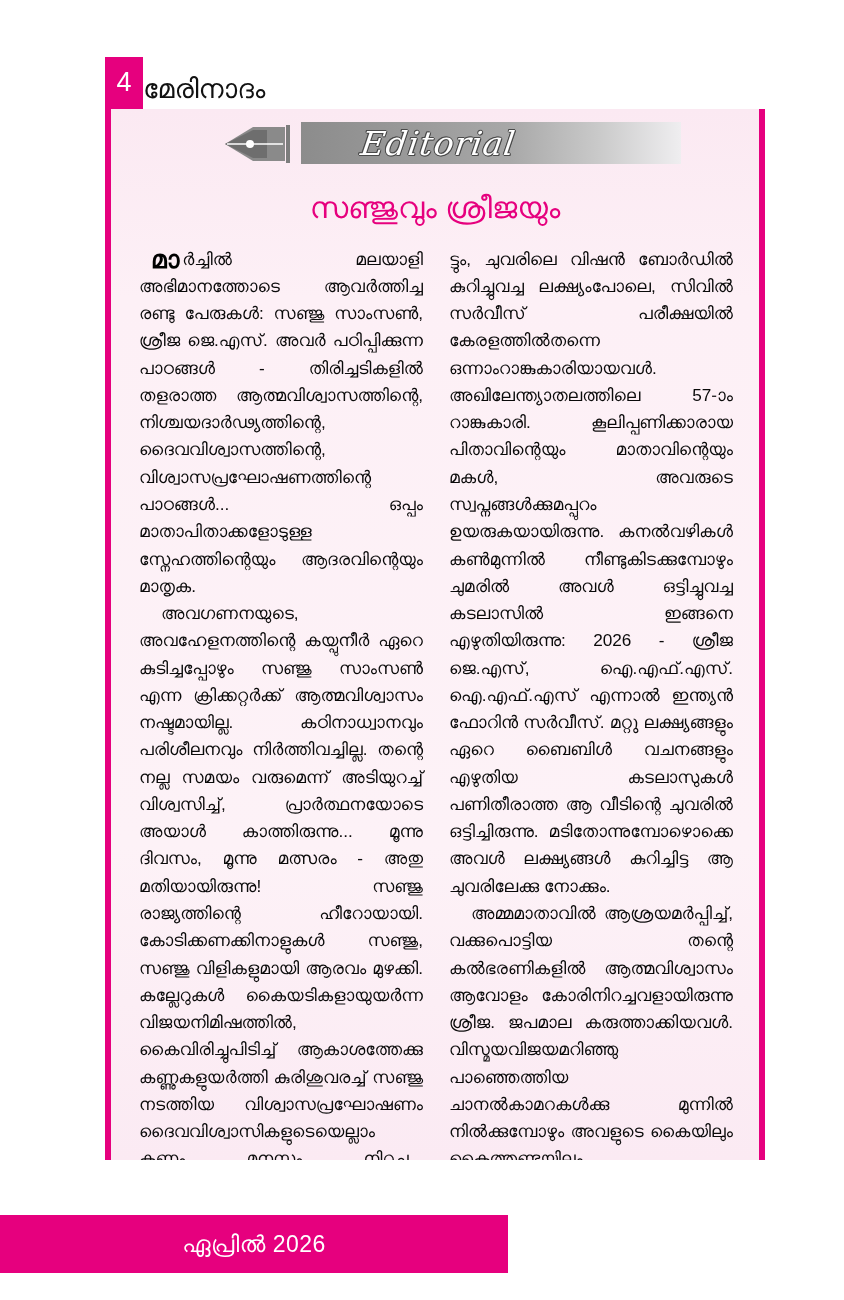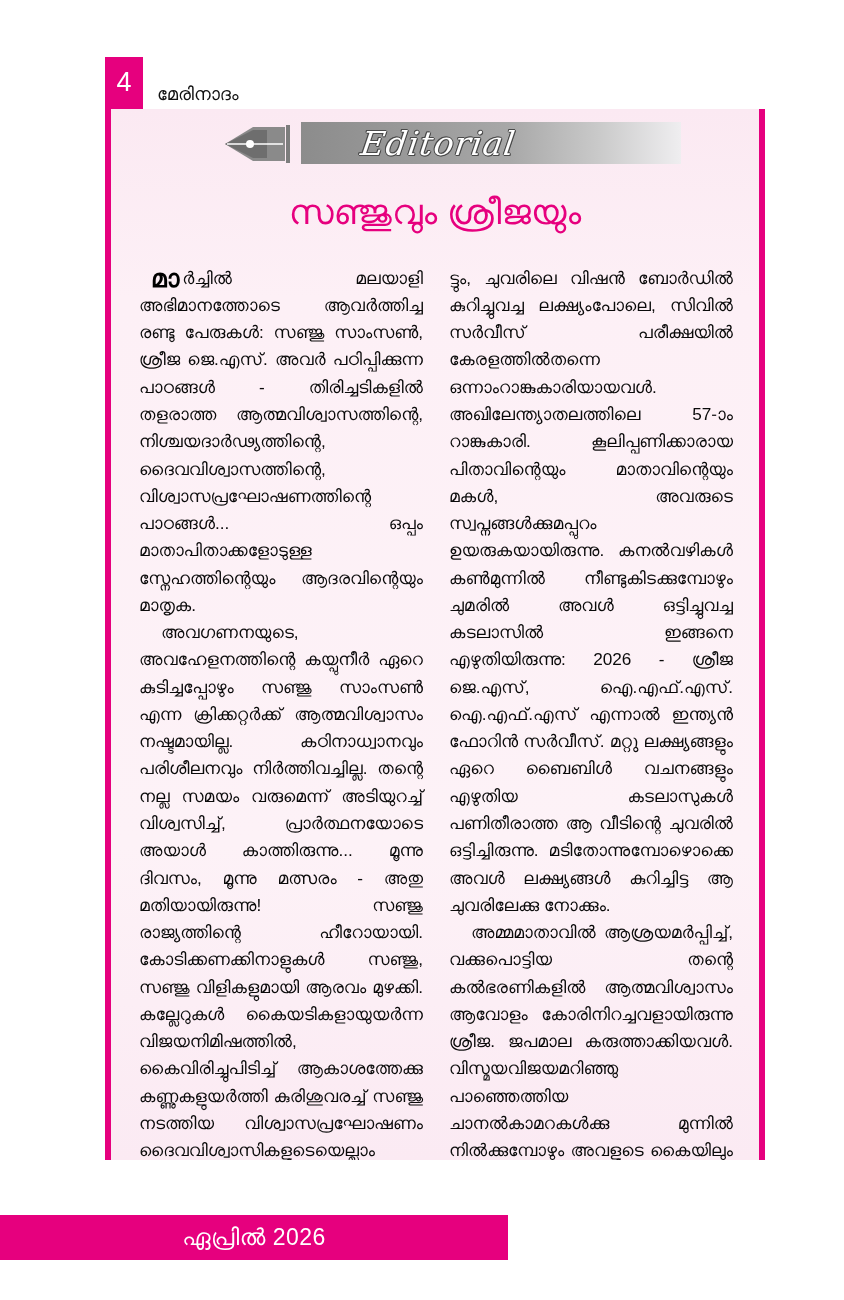--- a/index.html
+++ b/index.html
@@ -33,23 +33,23 @@
     color: #ffffff;
     font-size: 27px;
     font-weight: 400;
     font-family: "Liberation Sans", sans-serif;
     line-height: 1;
     padding-bottom: 2px;
   }
   .magazine-name {
     display: flex;
     align-items: flex-end;
-    padding-left: 14px;
+    padding-left: 0;
     padding-bottom: 4px;
-    font-size: 18px;
+    font-size: 27px;
     color: #111111;
     font-family: "Liberation Sans", sans-serif;
     white-space: nowrap;
   }
 
   
   .content-frame {
     position: absolute;
     left: 105px;
     top: 109px;
@@ -97,25 +97,25 @@
       0 1px 0 #4a4a4a, 0 -1px 0 #4a4a4a,
       1px 1px 0 #4a4a4a, -1px -1px 0 #4a4a4a;
     transform: skewX(-8deg);
     white-space: nowrap;
   }
 
   
   .headline {
     text-align: center;
     color: #e6007e;
-    font-size: 35px;
+    font-size: 30px;
     line-height: 1.42;
     font-family: "Liberation Sans", sans-serif;
     font-weight: 400;
-    margin: 12px 0 28px 0;
+    margin: 12px 0 16px 0;
     padding: 0 45px;
   }
   .headline .hl-line { display: block; }
 
   
   .columns {
     display: flex;
     padding: 0 26px 0 28px;
     gap: 26px;
     align-items: flex-start;
@@ -144,21 +144,21 @@
     padding: 1px 3px 0 12px;
     color: #000000;
   }
 
   
   .footer-bar {
     position: absolute;
     left: 0;
     top: 1215px;
     width: 508px;
-    height: 45px;
+    height: 58px;
     background: #e6007e;
     display: flex;
     align-items: center;
     justify-content: center;
   }
   .footer-text {
     color: #ffffff;
     font-size: 23px;
     font-family: "Liberation Sans", sans-serif;
     letter-spacing: 0.5px;

